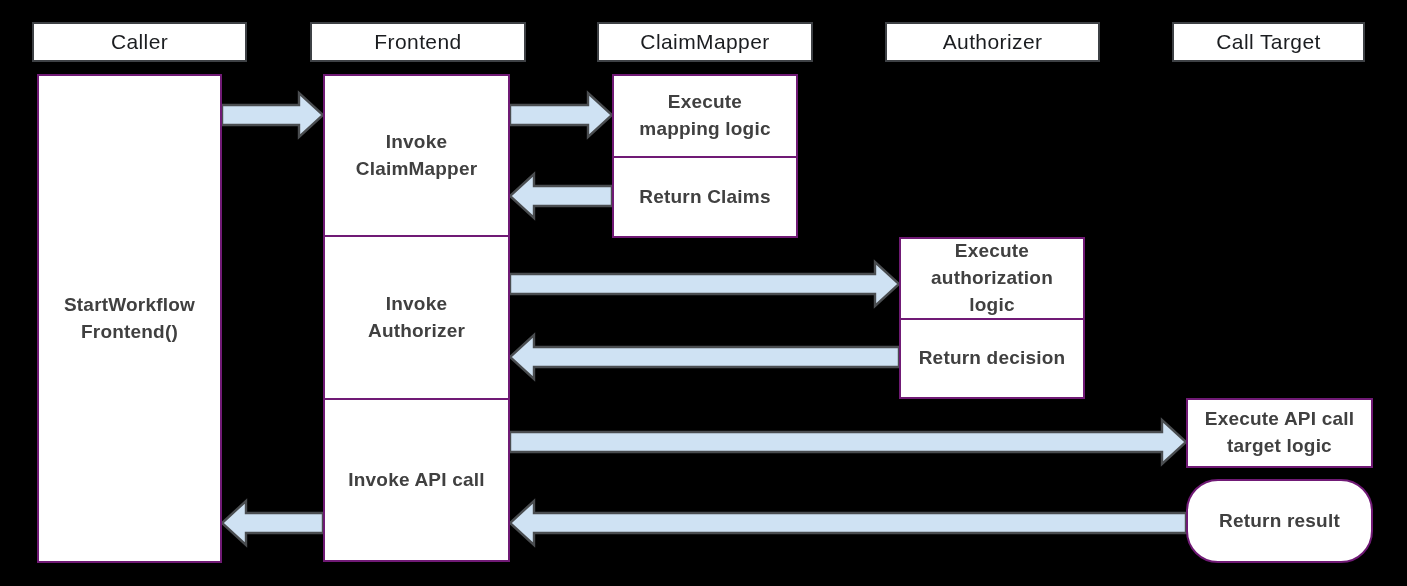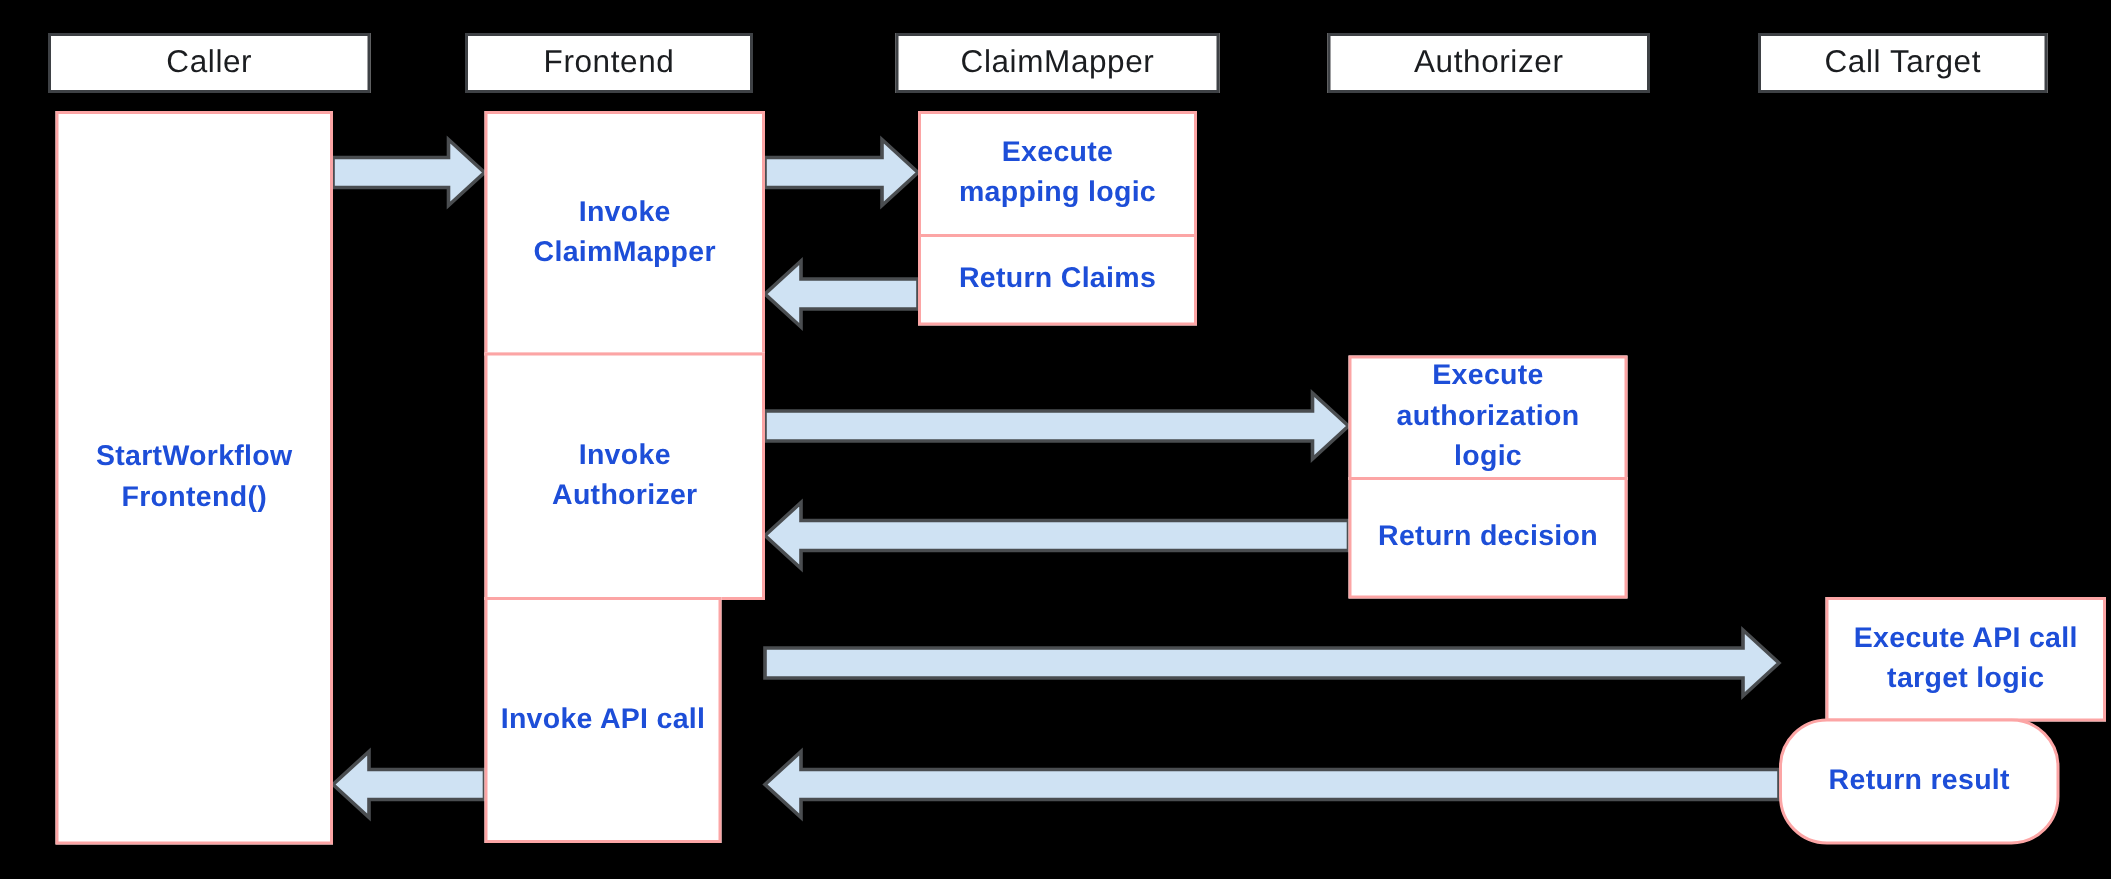--- a/index.html
+++ b/index.html
@@ -33,51 +33,51 @@
     align-items: center;
     justify-content: center;
     font-size: 21px;
     font-weight: 400;
     color: #1b1d20;
     letter-spacing: 0.4px;
   }
   .cell {
     position: absolute;
     background: #ffffff;
-    border: 2px solid #fca5a5;
+    border: 2px solid #701a75;
     box-sizing: border-box;
     display: flex;
     align-items: center;
     justify-content: center;
     text-align: center;
     font-size: 19px;
     font-weight: 700;
-    color: #1d4ed8;
+    color: #404040;
     line-height: 1.42;
     letter-spacing: 0.2px;
   }
   .cell .lbl, .lane-header .lbl { white-space: pre-line; }
 
   
   .hdr-caller      { left: 32px;   width: 215px; }
-  .hdr-frontend    { left: 310px;  width: 192px; }
+  .hdr-frontend    { left: 310px;  width: 216px; }
   .hdr-claimmapper { left: 597px;  width: 216px; }
   .hdr-authorizer  { left: 885px;  width: 215px; }
   .hdr-calltarget  { left: 1172px; width: 193px; }
 
   
   .caller-exec        { left: 37px;   top: 74px;  width: 185px; height: 489px; }
   .fe-invoke-cm       { left: 323px;  top: 74px;  width: 187px; height: 163px; }
   .fe-invoke-auth     { left: 323px;  top: 235px; width: 187px; height: 165px; }
-  .fe-invoke-api      { left: 323px;  top: 398px; width: 158px; height: 164px; }
+  .fe-invoke-api      { left: 323px;  top: 398px; width: 187px; height: 164px; }
   .cm-exec-mapping    { left: 612px;  top: 74px;  width: 186px; height: 84px;  }
-  .cm-return-claims   { left: 612px;  top: 156px; width: 186px; height: 61px;  }
+  .cm-return-claims   { left: 612px;  top: 156px; width: 186px; height: 82px;  }
   .auth-exec-logic    { left: 899px;  top: 237px; width: 186px; height: 83px;  }
   .auth-return-dec    { left: 899px;  top: 318px; width: 186px; height: 81px;  }
-  .ct-exec-target     { left: 1186px; top: 398px; width: 187px; height: 83px; margin-left: 31px;  }
+  .ct-exec-target     { left: 1186px; top: 398px; width: 187px; height: 70px;  }
   .ct-return-result   { left: 1186px; top: 479px; width: 187px; height: 84px; border-radius: 32px;  }
 
   .block-arrow {
     fill: #cfe2f3;
     stroke: #4a4d50;
     stroke-width: 2.4;
     stroke-linejoin: miter;
   }
 </style>
 </head>

